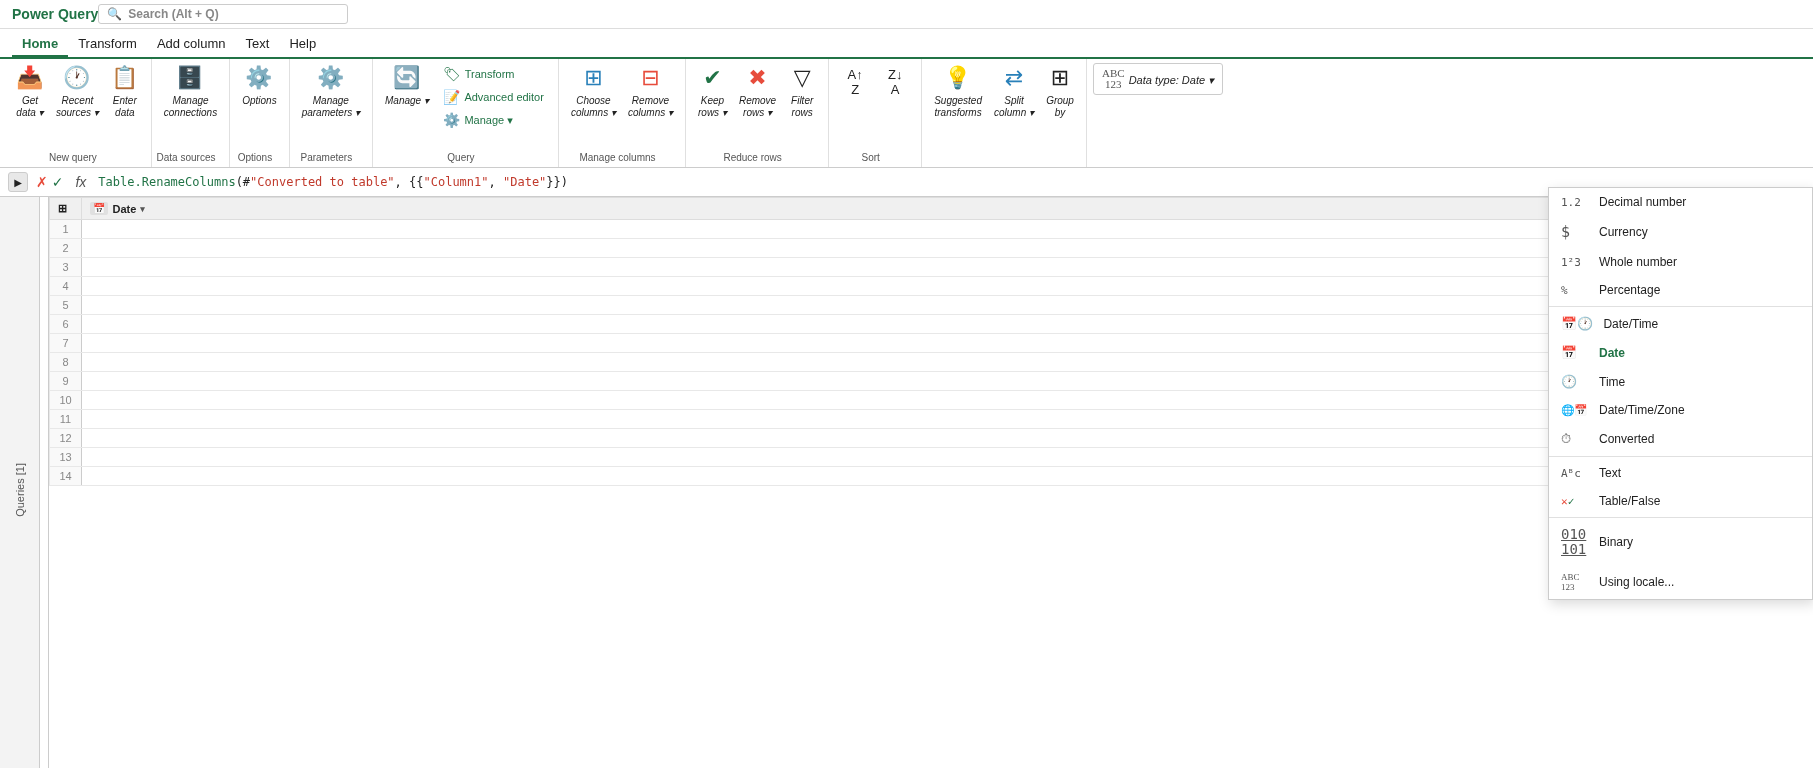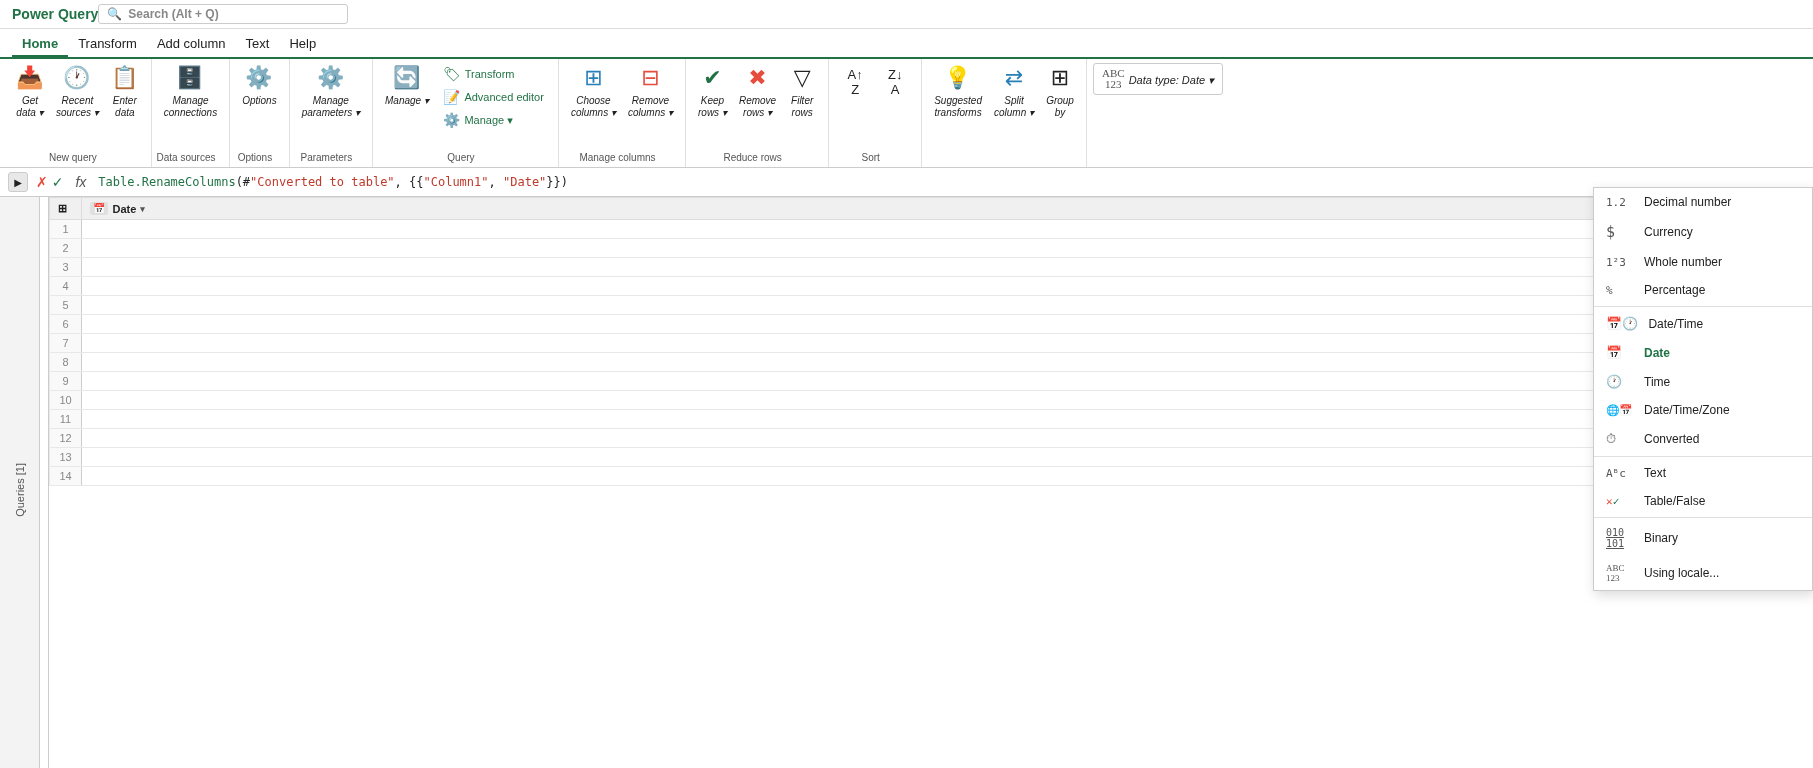--- a/index.html
+++ b/index.html
@@ -247,21 +247,21 @@
       font-size: 9px;
       color: #555;
       cursor: pointer;
     }
 
     
     .dropdown-overlay {
       position: fixed;
       top: 187px;
       right: 0;
-      width: 220px;
+      width: 265px;
       background: #fff;
       border: 1px solid #ccc;
       box-shadow: 2px 4px 12px rgba(0,0,0,0.15);
       z-index: 100;
     }
     .dropdown-item {
       display: flex;
       align-items: center;
       padding: 7px 12px;
       font-size: 12px;
@@ -597,20 +597,20 @@
   <div class="dropdown-item">
     <span class="dtype-icon">Aᴮc</span>
     <span>Text</span>
   </div>
   <div class="dropdown-item">
     <span class="dtype-icon" style="color:#e74c3c;">✕<span style="color:#217346;">✓</span></span>
     <span>Table/False</span>
   </div>
   <hr class="dropdown-divider">
   <div class="dropdown-item">
-    <span class="dtype-icon" style="font-size:10px; line-height:1.1;text-decoration:underline;">010<br>101</span>
+    <span class="dtype-icon" style="font-size:14px; line-height:1.1;text-decoration:underline;">010<br>101</span>
     <span>Binary</span>
   </div>
   <div class="dropdown-item">
     <span class="dtype-icon" style="font-size:9px; font-family:Consolas;">ABC<br>123</span>
     <span>Using locale...</span>
   </div>
 </div>
 
 </body></html>

